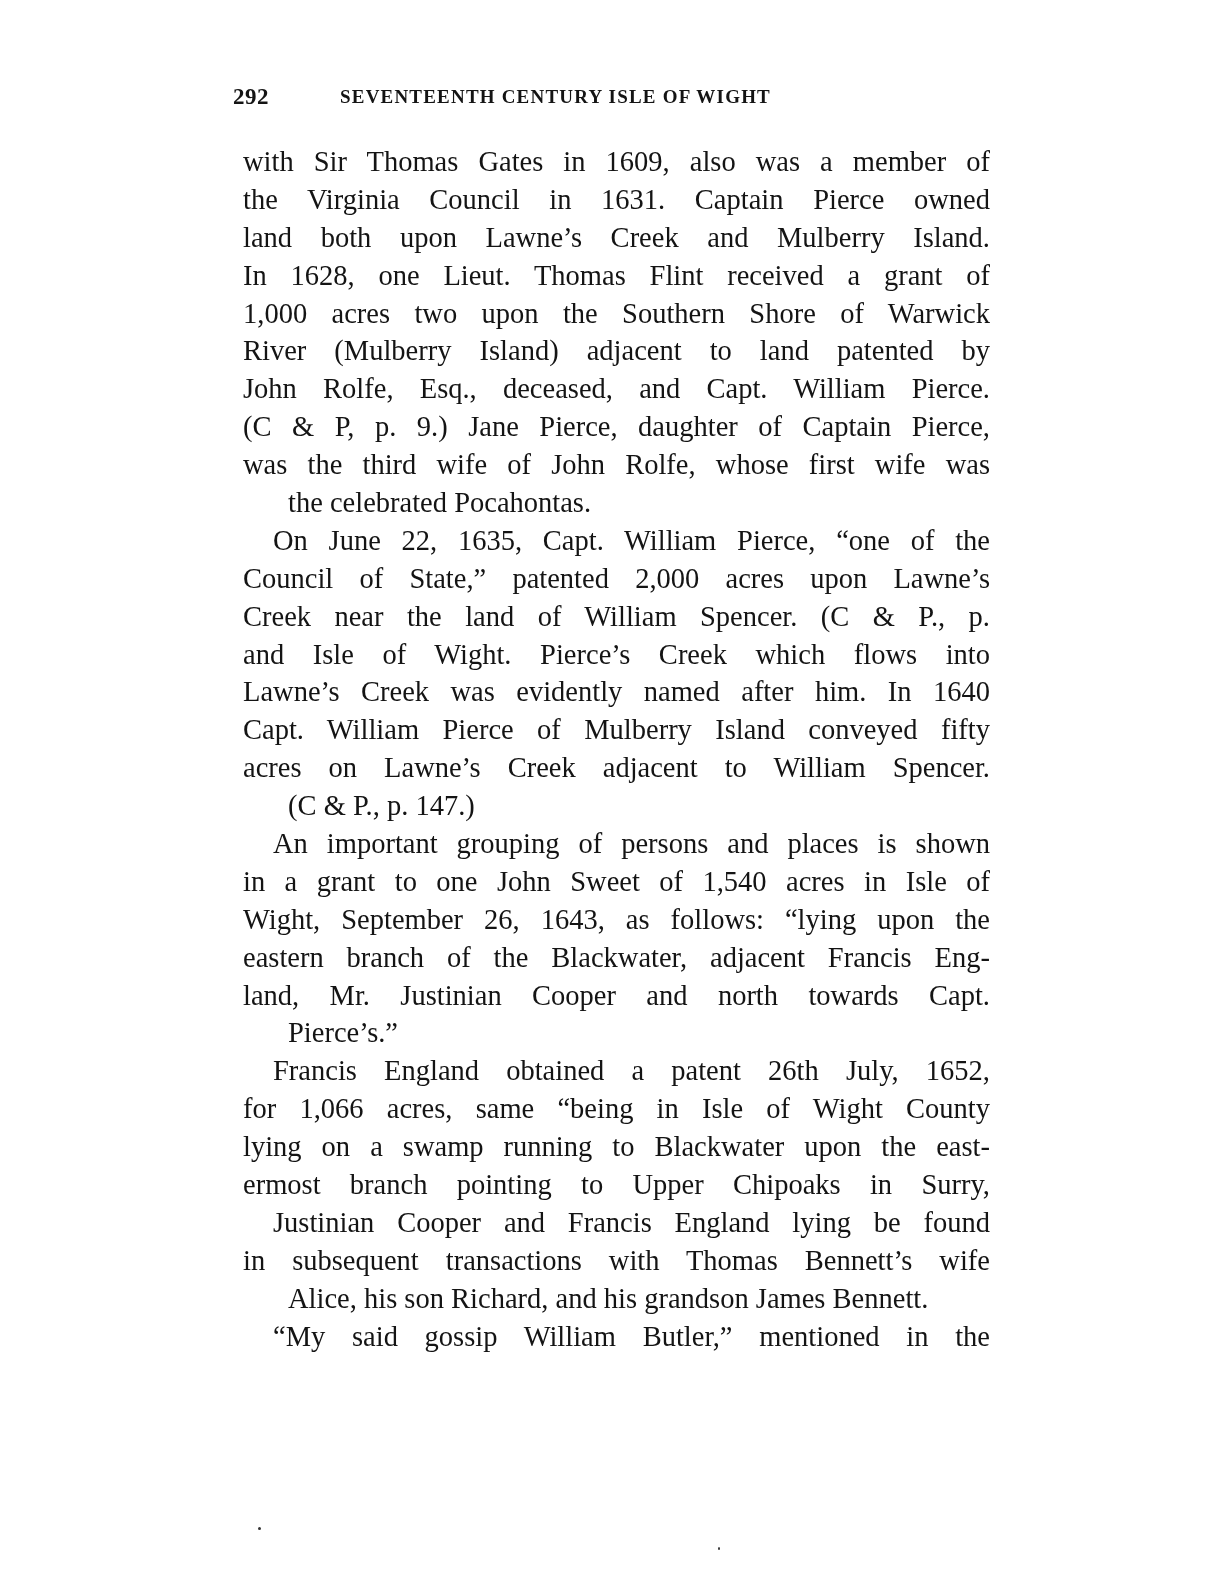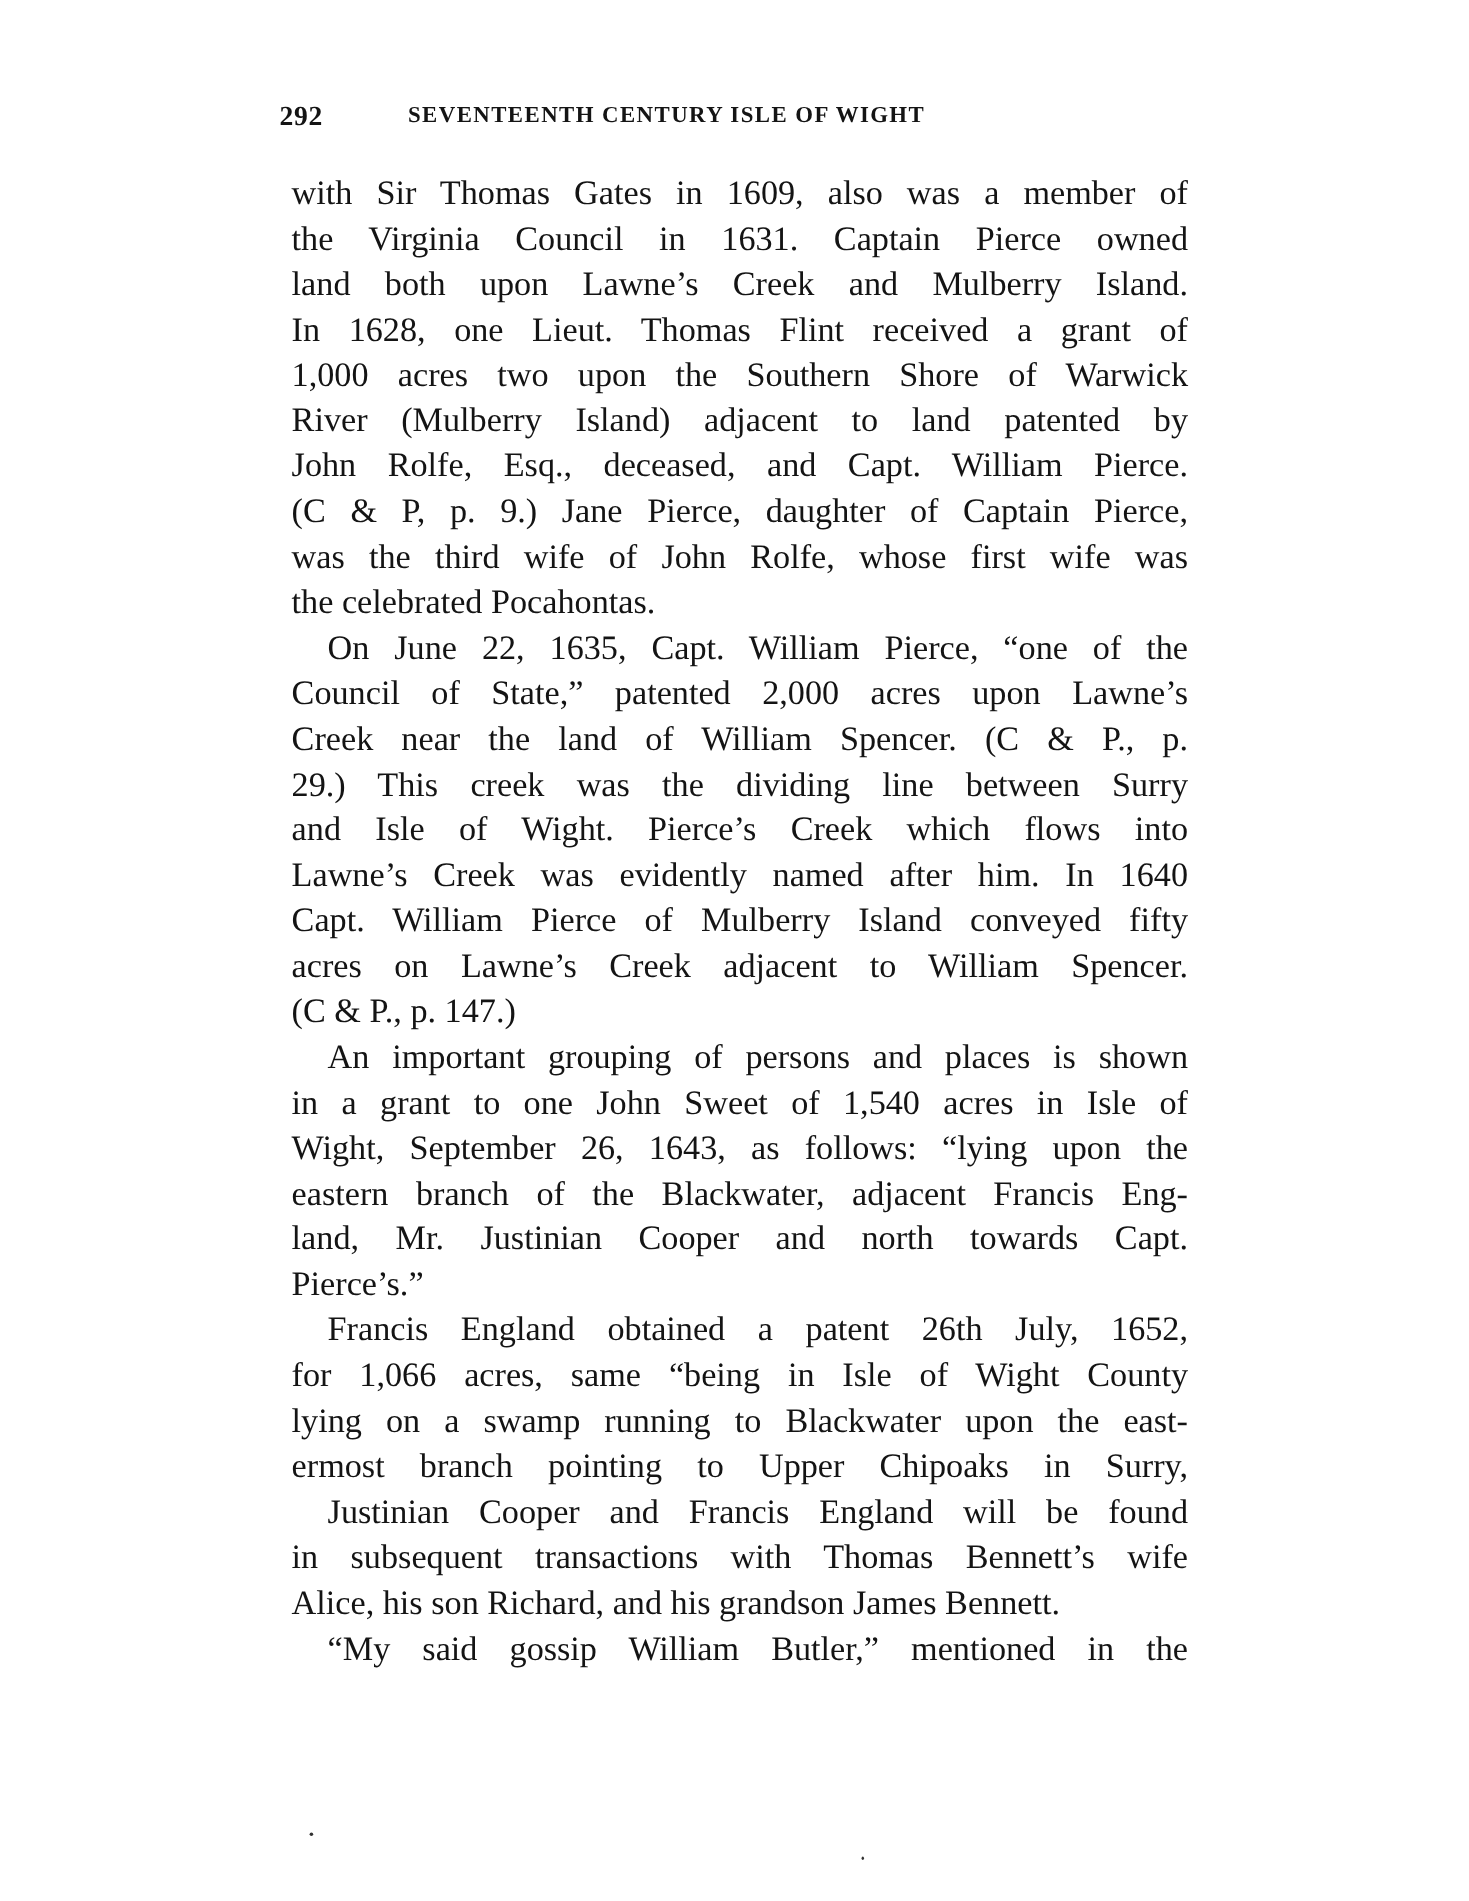--- a/index.html
+++ b/index.html
@@ -57,20 +57,21 @@
       height: 37.9px;
       line-height: 37.9px;
       font-size: 28.5px;
       text-align: justify;
       text-align-last: justify;
       white-space: nowrap;
       overflow: visible;
     }
     .line.last {
       text-align-last: left;
+      margin-left: 45px;
     }
     .line.indent {
       padding-left: 30px;
       width: calc(100% - 30px);
     }
     .line .it { }
     .speck {
       position: absolute;
       width: 3px;
       height: 3px;
@@ -97,21 +98,20 @@
     <span class="line">1,000 acres two upon the Southern Shore of Warwick</span>
     <span class="line">River (Mulberry Island) adjacent to land patented by</span>
     <span class="line">John Rolfe, Esq., deceased, and Capt. William Pierce.</span>
     <span class="line">(C &amp; P, p. 9.)  Jane Pierce, daughter of Captain Pierce,</span>
     <span class="line">was the third wife of John Rolfe, whose first wife was</span>
     <span class="line last">the celebrated Pocahontas.</span>
 
     <span class="line indent">On June 22, 1635, Capt. William Pierce, “one of the</span>
     <span class="line">Council of State,” patented 2,000 acres upon Lawne’s</span>
     <span class="line">Creek near the land of William Spencer.  (C &amp; P., p.</span>
-    <span class="line">29.)  This creek was the dividing line between Surry</span>
     <span class="line">and Isle of Wight.  Pierce’s Creek which flows into</span>
     <span class="line">Lawne’s Creek was evidently named after him.  In 1640</span>
     <span class="line">Capt. William Pierce of Mulberry Island conveyed fifty</span>
     <span class="line">acres on Lawne’s Creek adjacent to William Spencer.</span>
     <span class="line last">(C &amp; P., p. 147.)</span>
 
     <span class="line indent">An important grouping of persons and places is shown</span>
     <span class="line">in a grant to one John Sweet of 1,540 acres in Isle of</span>
     <span class="line">Wight, September 26, 1643, as follows:  “lying upon the</span>
     <span class="line">
@@ -122,21 +122,21 @@
     </span>
     <span class="line last">
       <span class="it">Pierce’s.</span><span>”</span>
     </span>
 
     <span class="line indent">Francis England obtained a patent 26th July, 1652,</span>
     <span class="line">for 1,066 acres, same “being in Isle of Wight County</span>
     <span class="line">lying on a swamp running to Blackwater upon the east-</span>
     <span class="line">ermost branch pointing to Upper Chipoaks in Surry,</span>
 
-    <span class="line indent">Justinian Cooper and Francis England will be found</span>
+    <span class="line indent">Justinian Cooper and Francis England lying be found</span>
     <span class="line">in subsequent transactions with Thomas Bennett’s wife</span>
     <span class="line last">Alice, his son Richard, and his grandson James Bennett.</span>
 
     <span class="line indent">“My said gossip William Butler,” mentioned in the</span>
   </div>
 
   <span class="speck" style="left:258px;top:1527px;"></span>
   <span class="speck" style="left:718px;top:1547px;width:2px;height:3px;"></span>
 </div>
 

